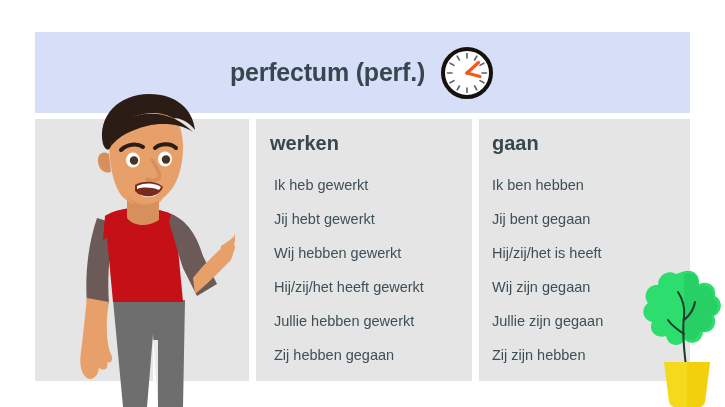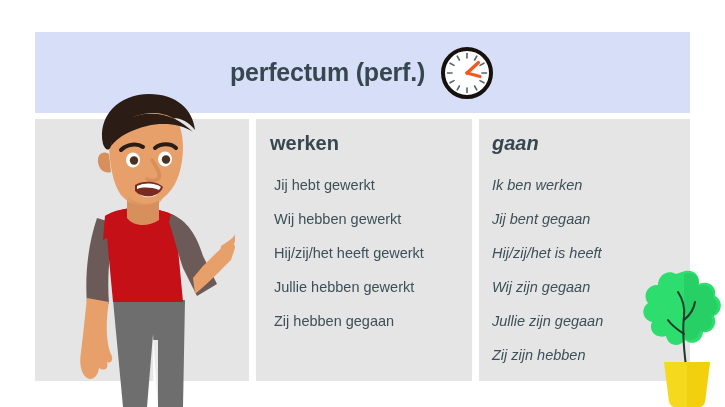--- a/index.html
+++ b/index.html
@@ -65,21 +65,20 @@
   .panel-col-a {
     left: 256px;
     width: 216px;
     padding: 14px 0 0 14px;
   }
 
   .panel-col-b {
     left: 479px;
     width: 211px;
     padding: 14px 0 16px 13px;
-    font-style: italic;
   }
 
   .col-head {
     font-size: 20px;
     font-weight: bold;
     color: #37474f;
     line-height: 1;
     margin-bottom: 15px;
   }
 
@@ -143,30 +142,31 @@
         <line x1="28" y1="28" x2="41" y2="31.5" stroke-width="3.2"></line>
       </g>
       <circle cx="28" cy="28" r="1.6" fill="#f4591c"></circle>
     </svg>
   </div>
 
   <div class="panel panel-illustration"></div>
 
   <div class="panel panel-col-a">
     <div class="col-head">werken</div>
+    <div class="conj-row">Ik heb gewerkt</div>
     <div class="conj-row">Jij hebt gewerkt</div>
     <div class="conj-row">Wij hebben gewerkt</div>
     <div class="conj-row">Hij/zij/het heeft gewerkt</div>
     <div class="conj-row">Jullie hebben gewerkt</div>
     <div class="conj-row">Zij hebben gegaan</div>
   </div>
 
   <div class="panel panel-col-b">
     <div class="col-head">gaan</div>
-    <div class="conj-row">Ik ben werken</div>
+    <div class="conj-row">Ik ben hebben</div>
     <div class="conj-row">Jij bent gegaan</div>
     <div class="conj-row">Hij/zij/het is heeft</div>
     <div class="conj-row">Wij zijn gegaan</div>
     <div class="conj-row">Jullie zijn gegaan</div>
     <div class="conj-row">Zij zijn hebben</div>
   </div>
 
   <svg class="man" viewBox="0 0 200 319">
 
     <path d="M78 212 L150 212 L148 319 L123 319 L118 246 L112 319 L88 319 Z" fill="#6e6e6e"></path>

